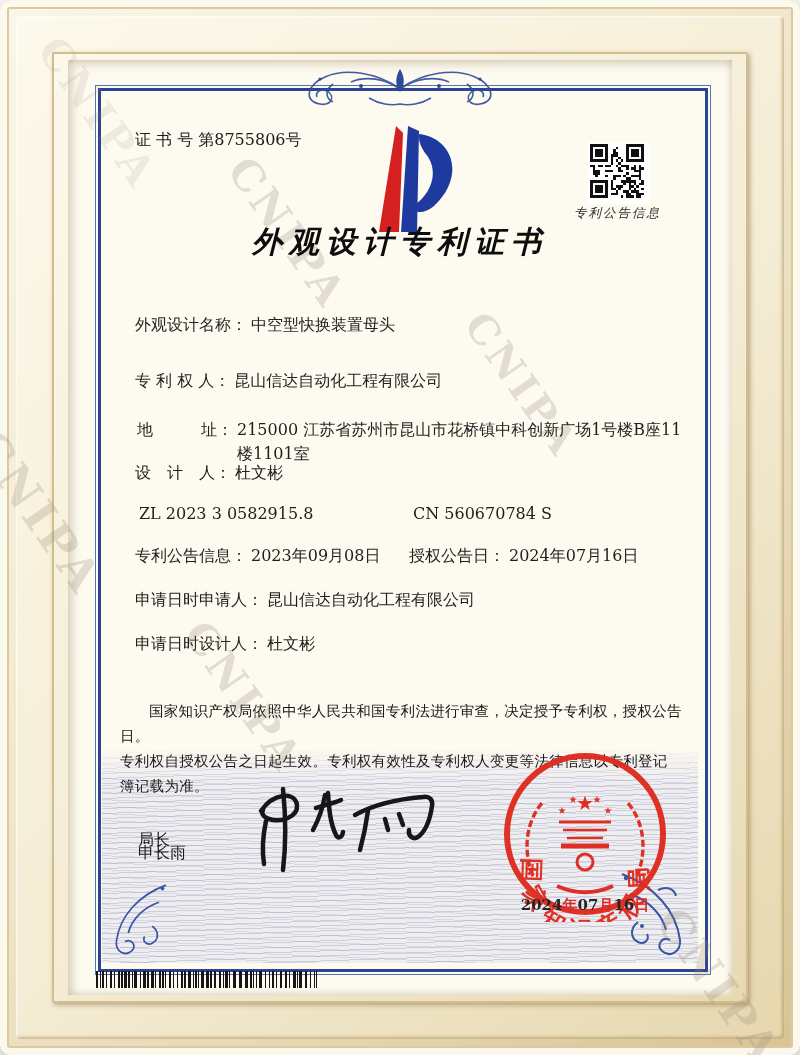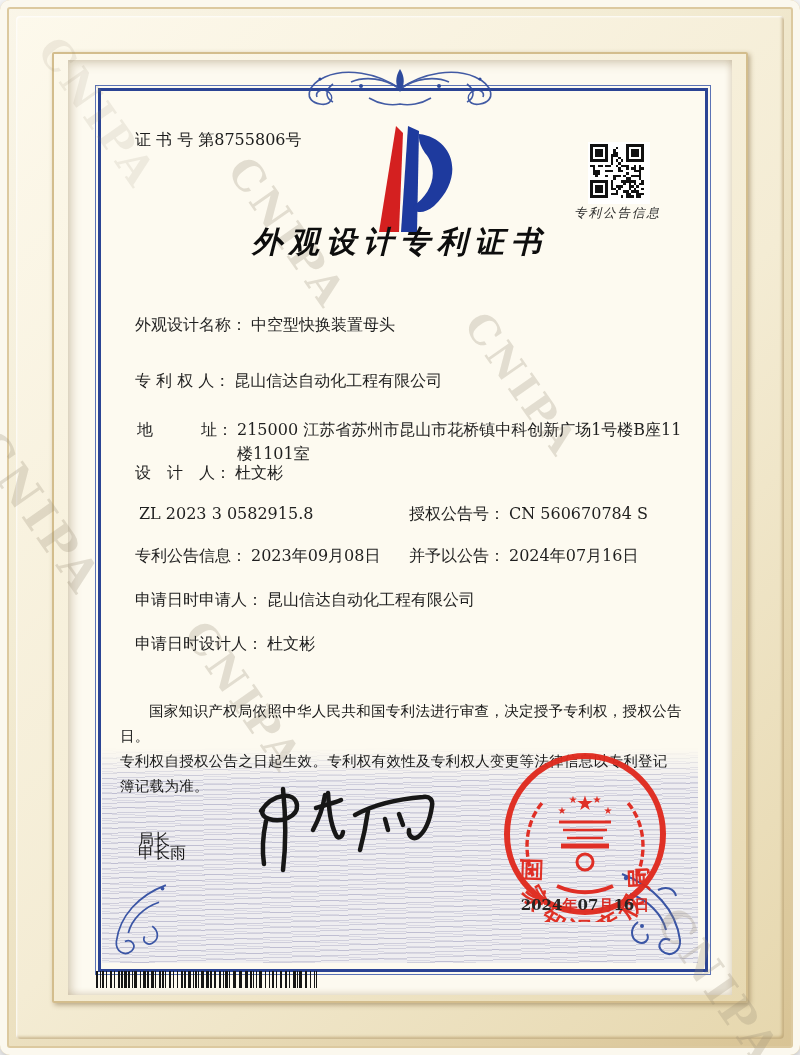--- a/index.html
+++ b/index.html
@@ -274,31 +274,30 @@
   </div>
   <div class="row z" style="top:461px">
     <span class="lab">设　计　人：</span>
     <span class="val">杜文彬</span>
   </div>
   <div class="row z" style="top:502px">
     <span class="colL">
       <span class="val">ZL 2023 3 0582915.8</span>
     </span>
     <span class="colR">
-      <span class="lab">授权公告号：</span>
       <span class="val">CN 560670784 S</span>
     </span>
   </div>
   <div class="row z" style="top:544px">
     <span class="colL">
       <span class="lab">专利公告信息：</span>
       <span class="val">2023年09月08日</span>
     </span>
     <span class="colR">
-      <span class="lab">并予以公告：</span>
+      <span class="lab">授权公告日：</span>
       <span class="val">2024年07月16日</span>
     </span>
   </div>
   <div class="row z" style="top:588px">
     <span class="lab">申请日时申请人：</span>
     <span class="val">昆山信达自动化工程有限公司</span>
   </div>
   <div class="row z" style="top:632px">
     <span class="lab">申请日时设计人：</span>
     <span class="val">杜文彬</span>

